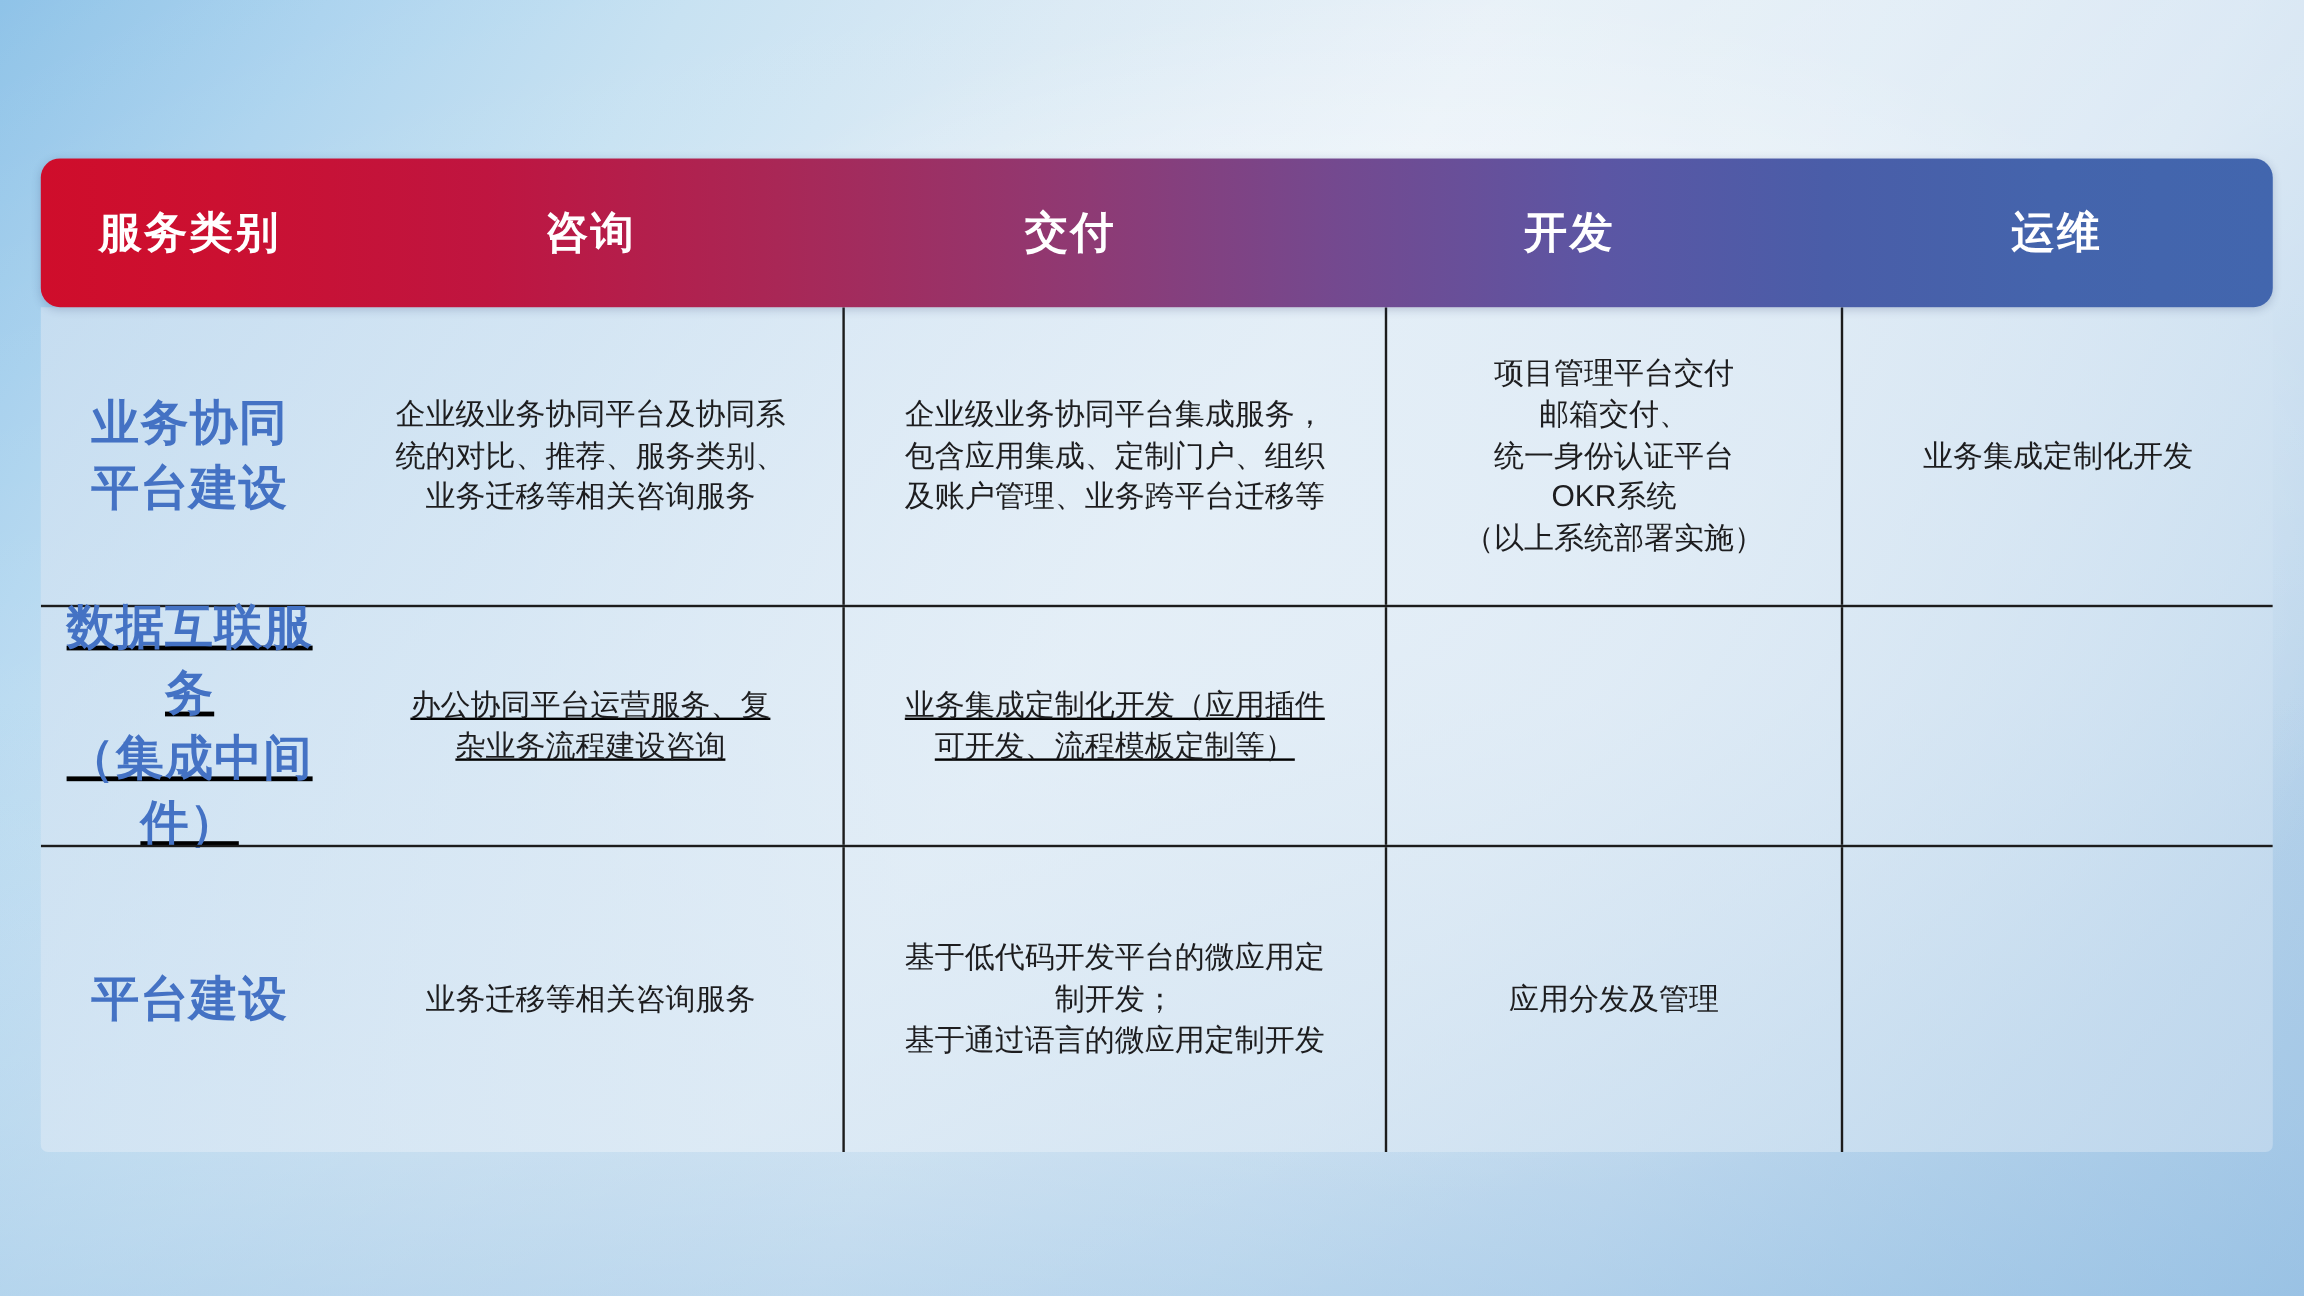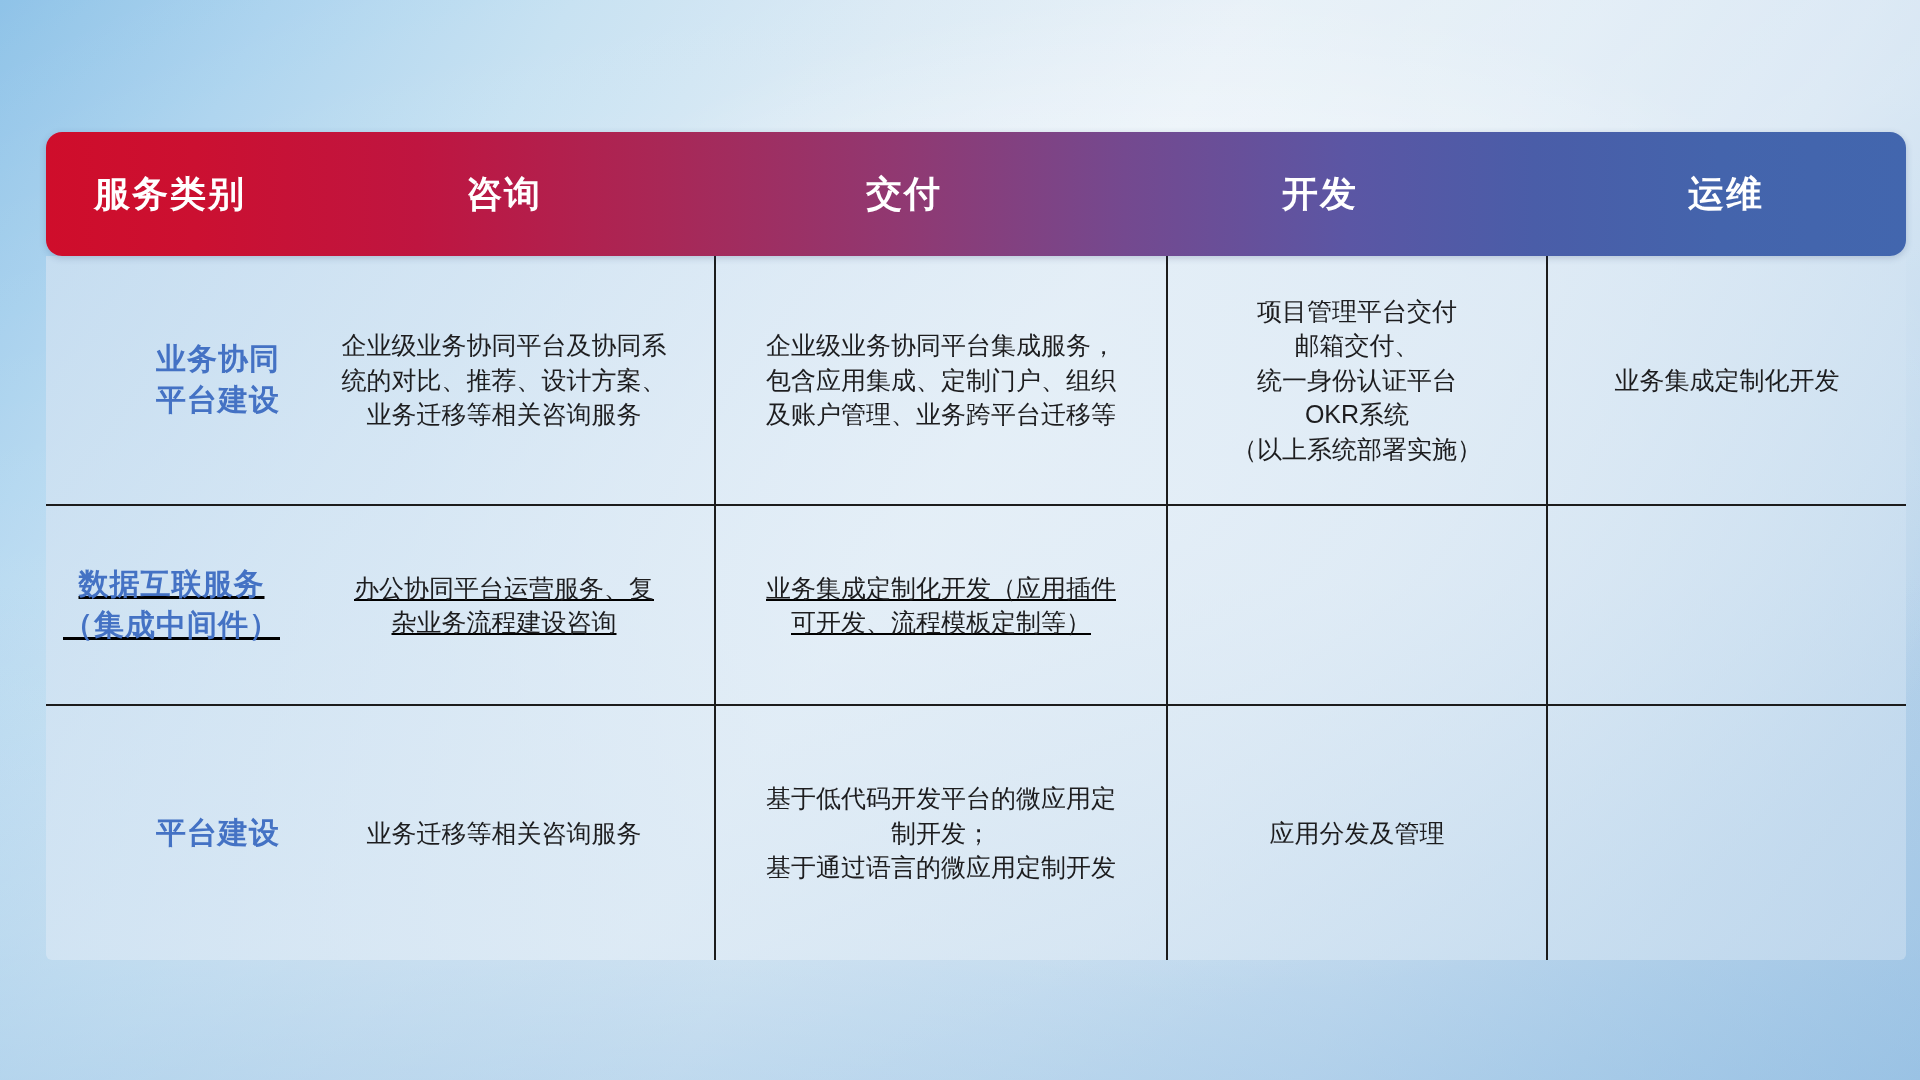--- a/index.html
+++ b/index.html
@@ -36,21 +36,21 @@
     background: linear-gradient(152deg, rgba(255,255,255,0.0) 0%, rgba(255,255,255,0.45) 38%, rgba(255,255,255,0.55) 52%, rgba(255,255,255,0.0) 80%);
     opacity: 0.55;
   }
   .sheen-b {
     left: 0; bottom: 0; width: 100%; height: 46%;
     background: linear-gradient(180deg, rgba(168,203,232,0.0) 0%, rgba(150,193,228,0.30) 70%, rgba(137,186,226,0.42) 100%);
   }
 
   .stage {
     position: absolute;
-    left: 16px; top: 0;
+    left: 4px; top: 0;
     width: 1673px;
     height: 1080px;
   }
 
   
   .table-wrap {
     position: absolute;
     left: 30px;
     top: 132px;
     width: 1860px;
@@ -127,24 +127,23 @@
     line-height: 1.38;
     position: relative;
   }
 
   
   .sep-left { border-left: 2px solid #1c1c1c; }
 
   .label-cell {
     color: #4472c4;
     font-weight: bold;
-    font-size: 30px;
+    font-size: 40px;
     line-height: 1.36;
     letter-spacing: 1px;
-    justify-content: flex-end;
   }
 
   .cell-text { white-space: pre-line; }
 
   
   .c1 { width: 248px; }
   .c2 { width: 420px; }
   .c3 { width: 452px; }
   .c4 { width: 380px; }
   .c5 { width: 360px; }
@@ -169,21 +168,21 @@
 
     <div class="body-panel">
 
       <div class="row row-1">
         <div class="cell c1 label-cell">
           <span class="cell-text">业务协同
 平台建设</span>
         </div>
         <div class="cell c2">
           <span class="cell-text">企业级业务协同平台及协同系
-统的对比、推荐、设计方案、
+统的对比、推荐、服务类别、
 业务迁移等相关咨询服务</span>
         </div>
         <div class="cell c3 sep-left">
           <span class="cell-text">企业级业务协同平台集成服务，
 包含应用集成、定制门户、组织
 及账户管理、业务跨平台迁移等</span>
         </div>
         <div class="cell c4 sep-left">
           <span class="cell-text">项目管理平台交付
 邮箱交付、

